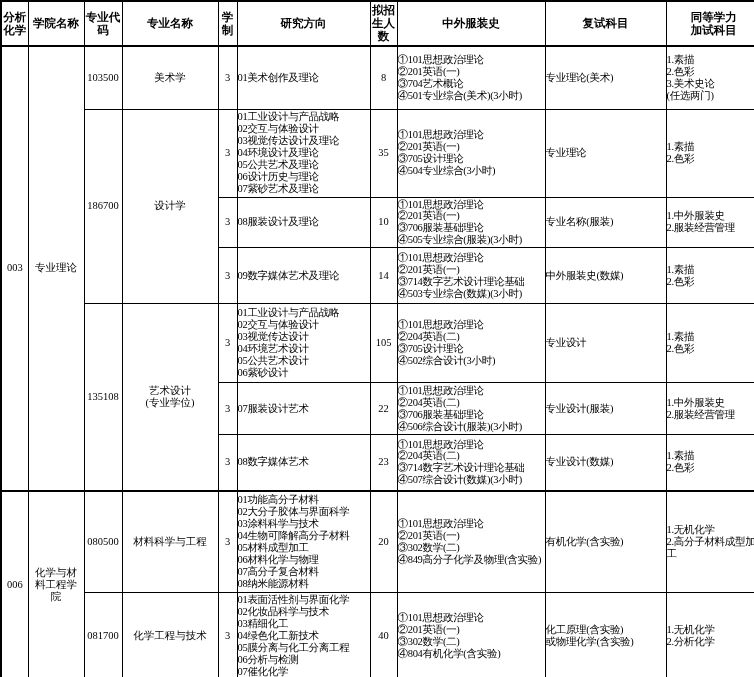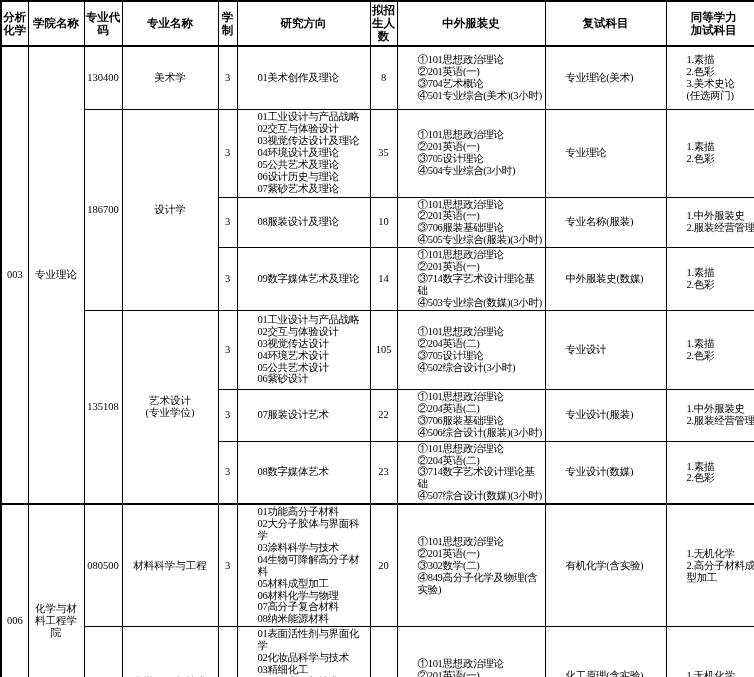--- a/index.html
+++ b/index.html
@@ -33,21 +33,21 @@
     height: 45px;
     padding: 0 1px;
   }
   td {
     font-size: 10.5px;
     line-height: 11.9px;
     text-align: center;
   }
   td.left {
     text-align: left;
-    padding-left: 20px;
+    padding-left: 0;
     padding-right: 1px;
     letter-spacing: -0.3px;
   }
   tr.group-start td { border-top: 2px solid #000; }
   tbody tr:nth-child(1) { height: 63px; }
   tbody tr:nth-child(2) { height: 88px; }
   tbody tr:nth-child(3) { height: 49px; }
   tbody tr:nth-child(4) { height: 56px; }
   tbody tr:nth-child(5) { height: 79px; }
   tbody tr:nth-child(6) { height: 52px; }
@@ -84,21 +84,21 @@
           <th>中外服装史</th>
           <th>复试科目</th>
           <th>同等学力
 加试科目</th>
         </tr>
     </thead>
     <tbody>
         <tr class="group-start">
           <td rowspan="7">003</td>
           <td rowspan="7">专业理论</td>
-          <td>130400</td>
+          <td>103500</td>
           <td>美术学</td>
           <td>3</td>
           <td class="left">01美术创作及理论</td>
           <td>8</td>
           <td class="left">①101思想政治理论
 ②201英语(一)
 ③704艺术概论
 ④501专业综合(美术)(3小时)</td>
           <td class="left">专业理论(美术)</td>
           <td class="left">1.素描

